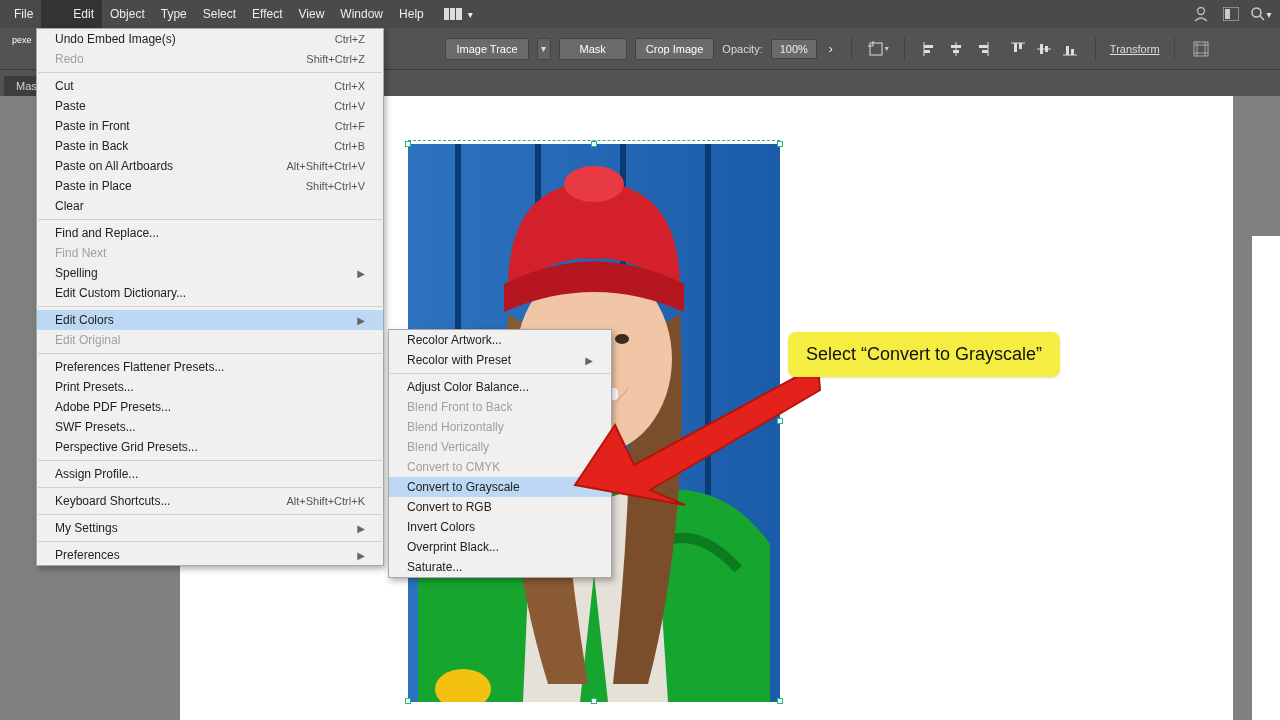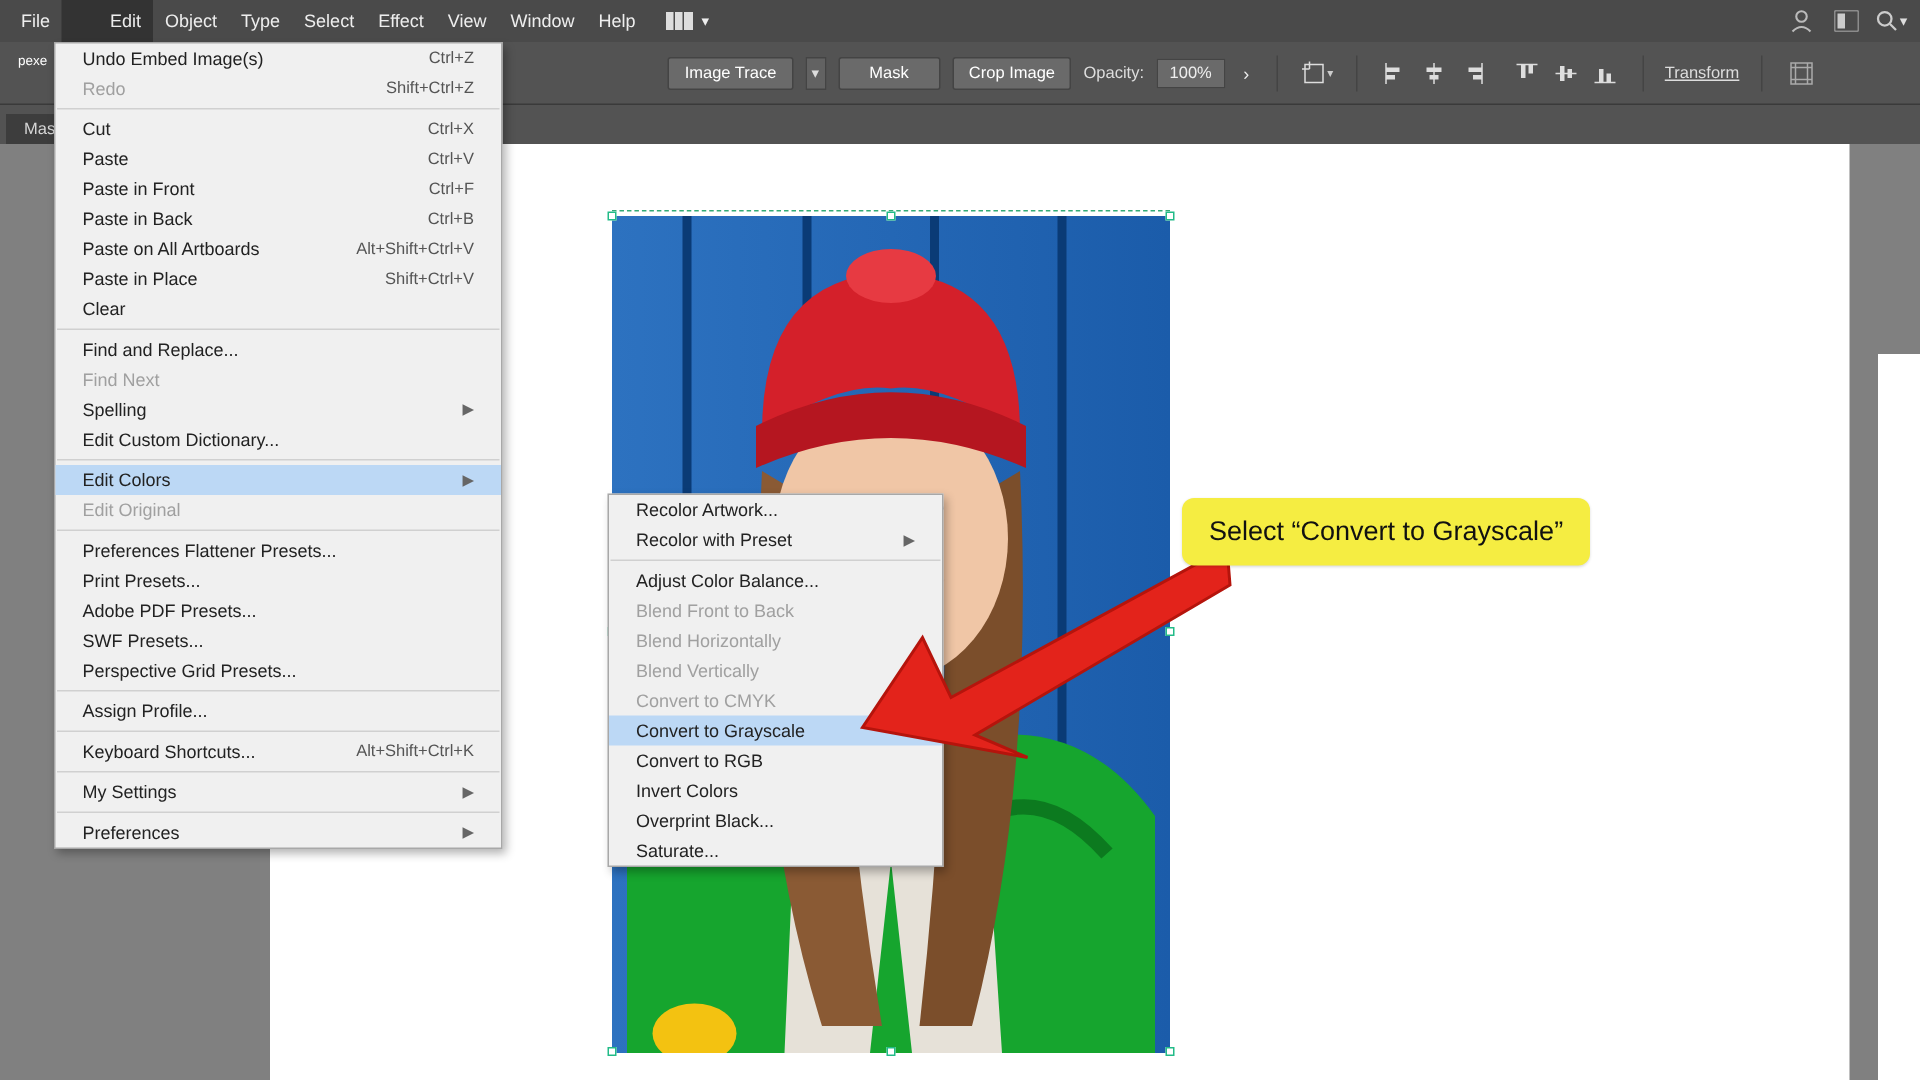--- a/index.html
+++ b/index.html
@@ -33,22 +33,22 @@
 .dashedtop { position:absolute; left:408px; width:372px; top:140px; height:2px; border-top:1px dashed #3a7; }
 
 .menu { position: absolute; background: #f0f0f0; border: 1px solid #a8a8a8; box-shadow: 2px 3px 6px rgba(0,0,0,0.3); font-size: 12px; color: #222; }
 .menu .mi { display: flex; justify-content: space-between; align-items: center; padding: 3px 18px 3px 18px; height: 20px; cursor: default; }
 .menu .mi.disabled { color: #a0a0a0; }
 .menu .mi.hl { background: #bcd8f5; }
 .menu .mi .sc { color: #555; font-size: 11px; }
 .menu .mi .chev { font-size: 10px; color: #666; }
 .menu .sep { height: 1px; background: #d0d0d0; margin: 3px 1px; }
 
-.main-menu { left: 36px; top: 28px; width: 299px; }
-.sub-menu { left: 405px; top: 329px; width: 224px; }
+.main-menu { left: 36px; top: 28px; width: 348px; }
+.sub-menu { left: 388px; top: 329px; width: 224px; }
 
 .callout { position: absolute; left: 788px; top: 332px; background: #f5ed42; color: #111; font-size: 18px; font-weight: 500; padding: 12px 18px; border-radius: 8px; box-shadow: 0 1px 2px rgba(0,0,0,0.15); }
 .arrow { position: absolute; left: 570px; top: 355px; pointer-events: none; }
 .ailogo { position: absolute; left: 12px; top: 35px; color: #fff; font-size: 9px; }
 .chevnext { font-size:10px; color:#ddd; }
 .aligngroup { display:flex; gap:4px; }
 .alignbtn { width:22px; height:22px; display:flex; align-items:center; justify-content:center; }
 </style>
 </head>
 <body>

